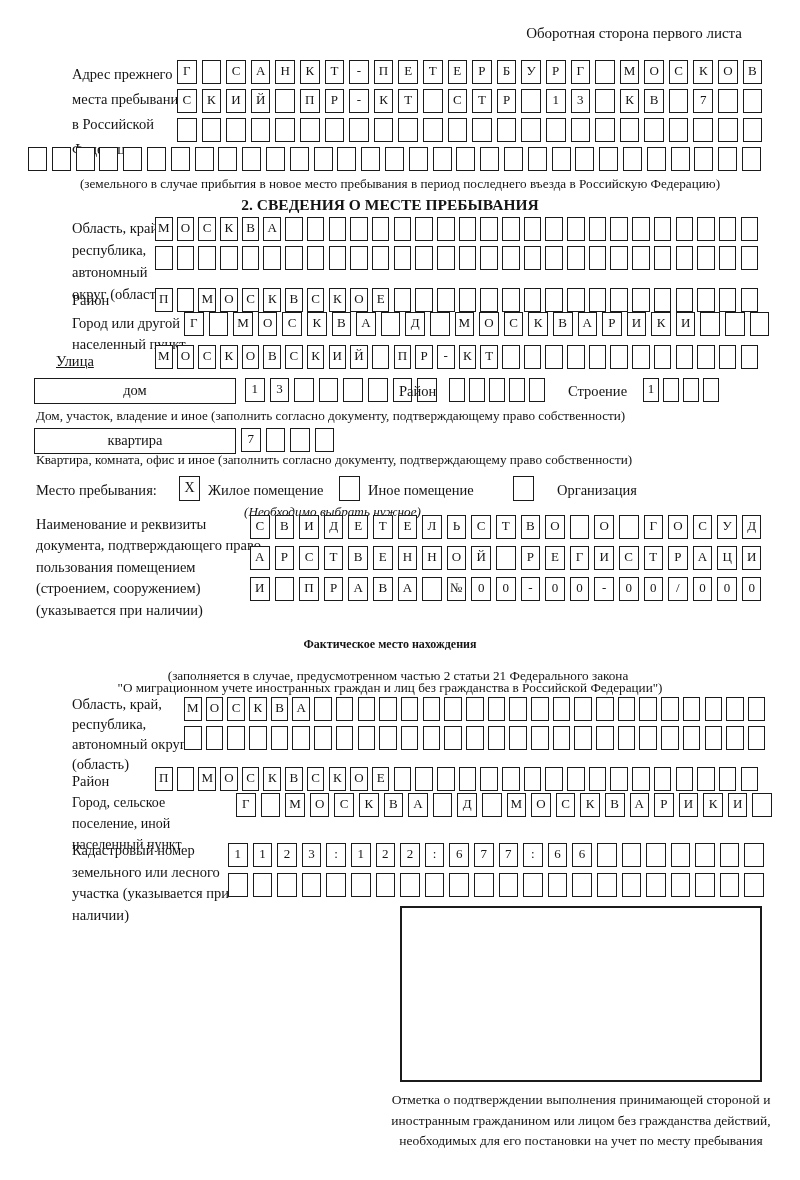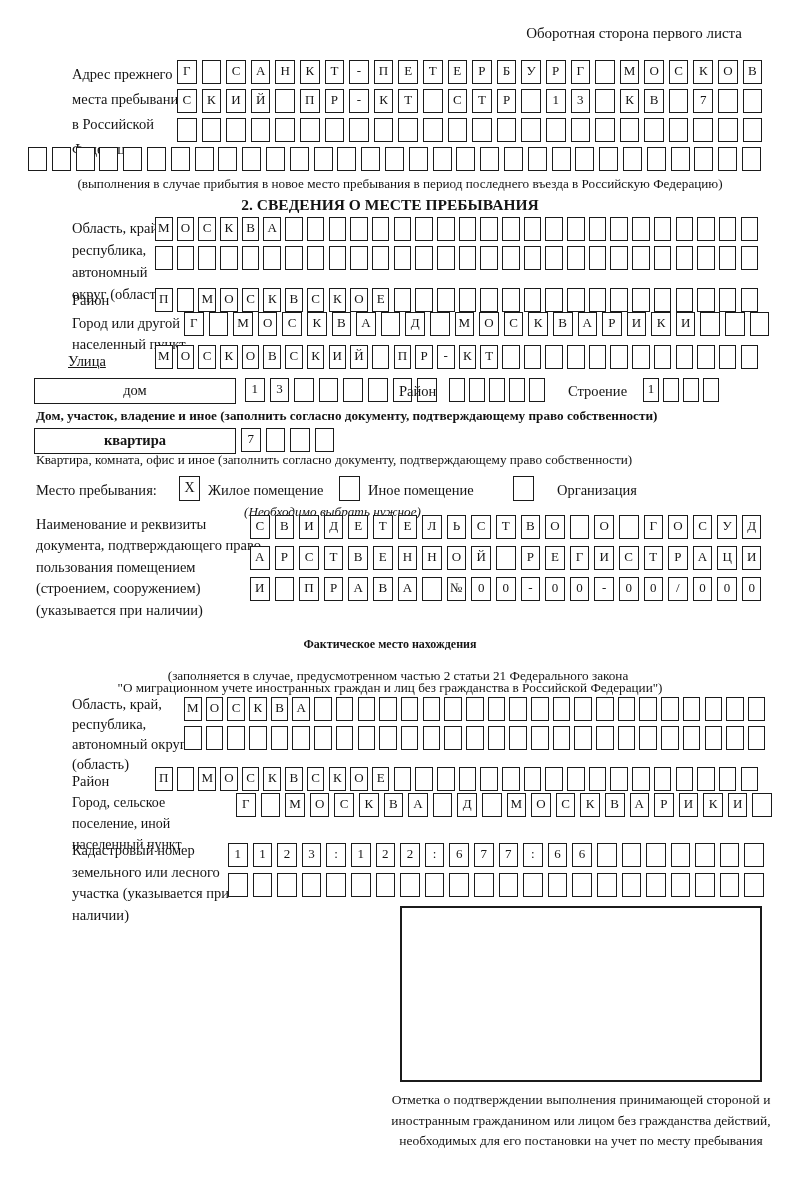--- a/index.html
+++ b/index.html
@@ -143,21 +143,21 @@
     <span class="cell"></span>
     <span class="cell"></span>
     <span class="cell"></span>
     <span class="cell"></span>
     <span class="cell"></span>
     <span class="cell"></span>
     <span class="cell"></span>
     <span class="cell"></span>
     <span class="cell"></span>
   </div>
-<div class="abs note center" style="left:0; top:176px; width:800px;">(выполнения в случае прибытия в новое место пребывания в период последнего въезда в Российскую Федерацию)</div>
+<div class="abs note center" style="left:0; top:176px; width:800px;">(земельного в случае прибытия в новое место пребывания в период последнего въезда в Российскую Федерацию)</div>
 
 <div class="abs center bold" style="left:0; top:196px; width:780px; font-size:15.5px;">2. СВЕДЕНИЯ О МЕСТЕ ПРЕБЫВАНИЯ</div>
 
 <div class="abs lbl" style="left:72px; top:217px; width:106px;">Область, край, республика, автономный округ (область)</div>
 <div class="cells cells-md" style="left:155px; top:217px;">
     <span class="cell">М</span>
     <span class="cell">О</span>
     <span class="cell">С</span>
     <span class="cell">К</span>
     <span class="cell">В</span>
@@ -269,21 +269,21 @@
     <span class="cell">А</span>
     <span class="cell">Р</span>
     <span class="cell">И</span>
     <span class="cell">К</span>
     <span class="cell">И</span>
     <span class="cell"></span>
     <span class="cell"></span>
     <span class="cell"></span>
   </div>
 
-<div class="abs lbl" style="left:68px; top:350px;text-decoration:underline;">Улица</div>
+<div class="abs lbl" style="left:56px; top:350px;text-decoration:underline;">Улица</div>
 <div class="cells cells-md" style="left:155px; top:345px;">
     <span class="cell">М</span>
     <span class="cell">О</span>
     <span class="cell">С</span>
     <span class="cell">К</span>
     <span class="cell">О</span>
     <span class="cell">В</span>
     <span class="cell">С</span>
     <span class="cell">К</span>
     <span class="cell">И</span>
@@ -327,23 +327,23 @@
     <span class="cell"></span>
     <span class="cell"></span>
   </div>
 <div class="abs lbl" style="left:568px; top:380px;">Строение</div>
 <div class="cells cells-sm" style="left:643px; top:378px;">
     <span class="cell">1</span>
     <span class="cell"></span>
     <span class="cell"></span>
     <span class="cell"></span>
   </div>
-<div class="abs note" style="left:36px; top:408px;font-weight:bold;">Дом, участок, владение и иное (заполнить согласно документу, подтверждающему право собственности)</div>
-
-<div class="labelbox" style="left:34px; top:428px; width:202px;font-weight:bold;">квартира</div>
+<div class="abs note" style="left:36px; top:408px;">Дом, участок, владение и иное (заполнить согласно документу, подтверждающему право собственности)</div>
+
+<div class="labelbox" style="left:34px; top:428px; width:202px;">квартира</div>
 <div class="cells cells-lg" style="left:241px; top:428px;">
     <span class="cell">7</span>
     <span class="cell"></span>
     <span class="cell"></span>
     <span class="cell"></span>
   </div>
 <div class="abs note" style="left:36px; top:452px;">Квартира, комната, офис и иное (заполнить согласно документу, подтверждающему право собственности)</div>
 
 <div class="abs lbl" style="left:36px; top:479px;">Место пребывания:</div>
 <div class="checkbox" style="left:179px; top:476px;">X</div>

